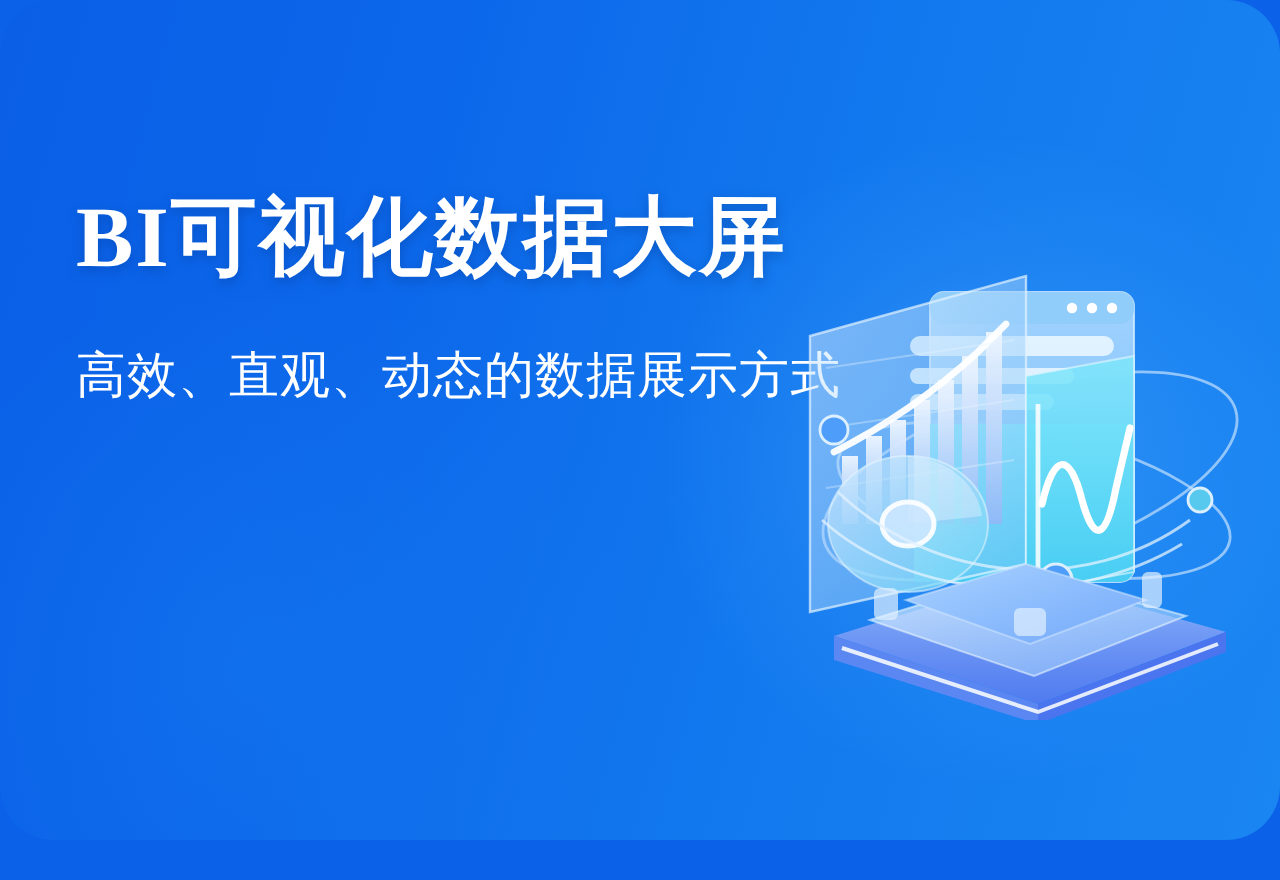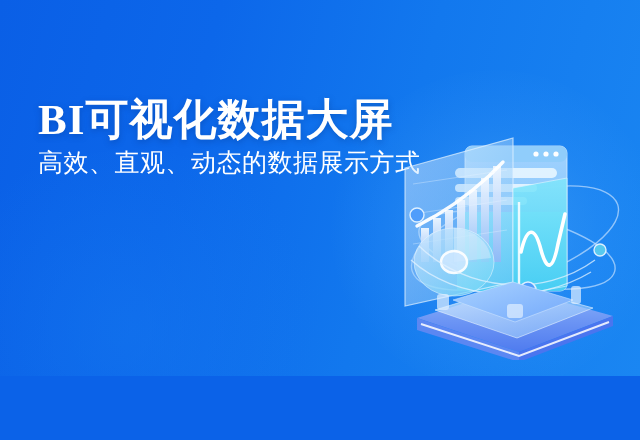--- a/index.html
+++ b/index.html
@@ -3,24 +3,25 @@
 <meta charset="utf-8">
 <style>
   html, body {
     margin: 0;
     padding: 0;
     background: #0b62e8;
   }
   #banner {
     position: relative;
     width: 640px;
-    height: 376px;
+    height: 420px;
     overflow: hidden;
     font-family: "Liberation Sans", sans-serif;
     background: linear-gradient(105deg, #0a5fe6 0%, #0c67ea 30%, #1278ee 60%, #1a86f2 100%);
+    border-radius: 27px;
   }
   
   .bg-glow {
     position: absolute;
     left: 330px; top: 70px;
     width: 330px; height: 320px;
     border-radius: 50%;
     background: radial-gradient(circle at 50% 50%, rgba(120,200,255,0.30) 0%, rgba(80,170,255,0.14) 45%, rgba(30,130,240,0.0) 72%);
     pointer-events: none;
   }
@@ -44,20 +45,21 @@
     font-family: "Liberation Serif", "DejaVu Serif", serif;
     font-weight: 700;
     font-size: 43px;
     line-height: 1.1;
     color: #ffffff;
     letter-spacing: 1px;
     white-space: nowrap;
     text-shadow: 0 2px 6px rgba(3,50,130,0.35);
   }
   .subtitle {
+    margin-top: 26px;
     font-family: "Liberation Sans", "DejaVu Sans", sans-serif;
     font-size: 25px;
     line-height: 1.52;
     color: #ffffff;
     letter-spacing: 0.5px;
     white-space: nowrap;
   }
   .subtitle-line { display: block; }
 
   

